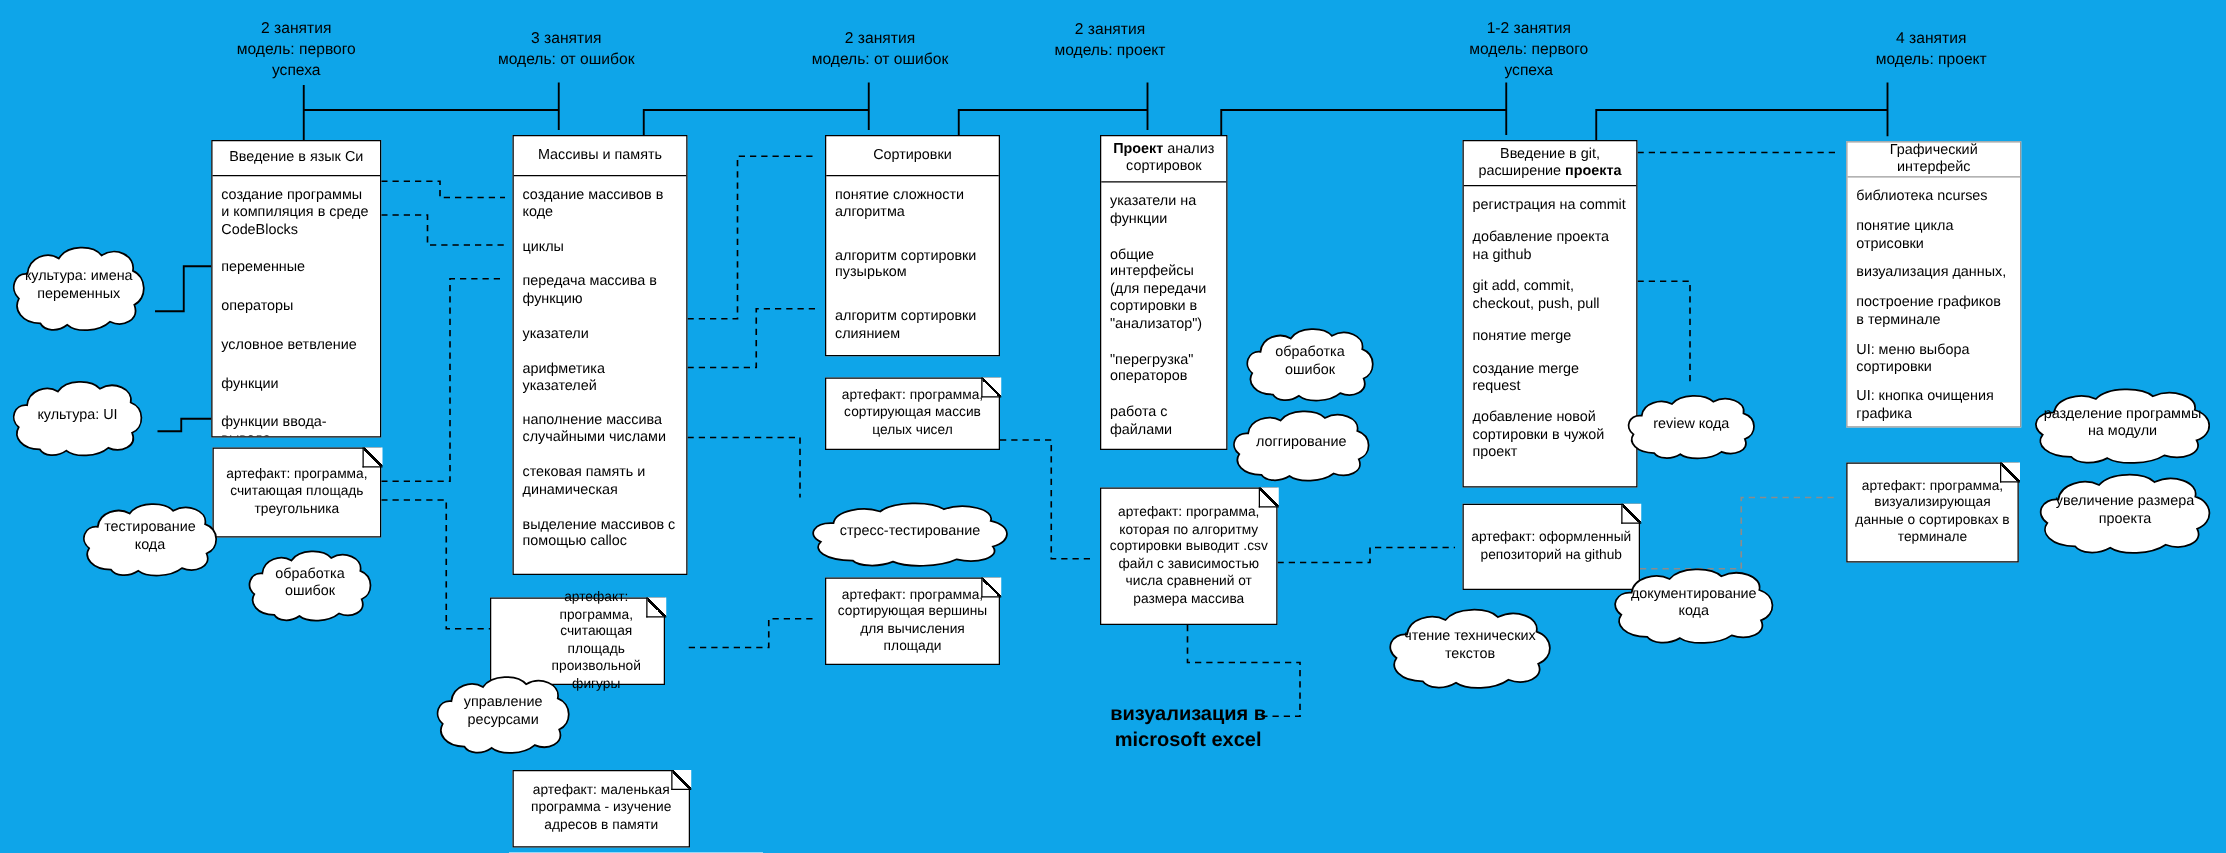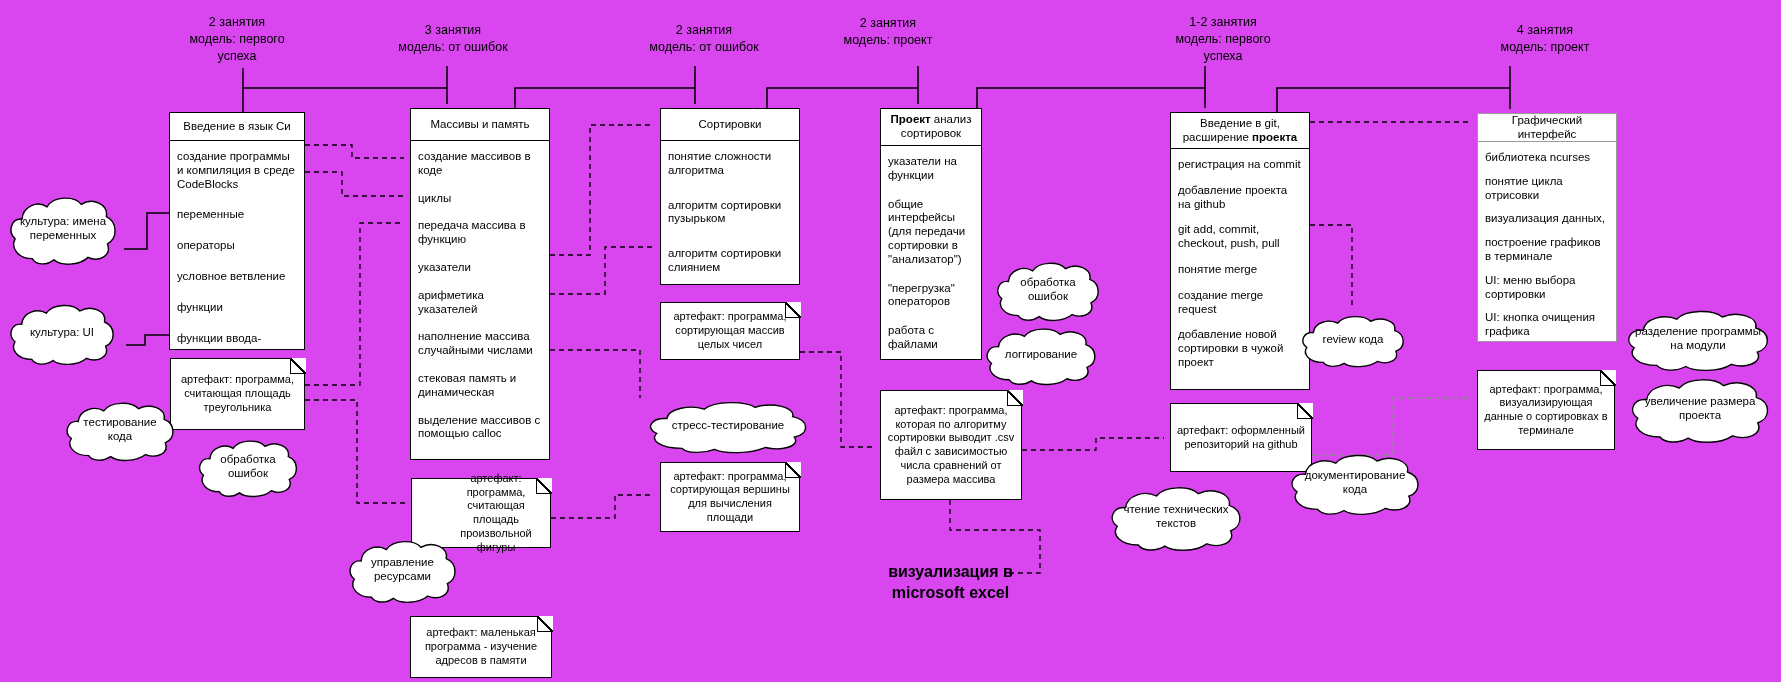--- a/index.html
+++ b/index.html
@@ -1,17 +1,17 @@
 <!DOCTYPE html>
 <html><head>
 <meta charset="utf-8">
 <style>
   html,body{margin:0;padding:0;background:#ffffff;}
   #canvas{
-    position:relative;width:1781px;height:682px;background:#d946ef;overflow:hidden;
+    position:relative;width:1781px;height:682px;background:#0ea5e9;overflow:hidden;
     font-family:"Liberation Sans", sans-serif;color:#000;
   }
   
   .phase{
     position:absolute;width:170px;text-align:center;font-size:12.5px;line-height:1.35;
     white-space:pre-line;
   }
   
   .node{
     position:absolute;border:1.5px solid #000;background:#fff;box-sizing:border-box;
@@ -196,21 +196,21 @@
       <div class="node-item">построение графиков в терминале</div>
       <div class="node-item">UI: меню выбора сортировки</div>
       <div class="node-item">UI: кнопка очищения графика</div>
     </div>
   </div>
 
   <div class="doc" style="left:170px;top:358px;width:135px;height:72px;">
     <span class="fold"></span>
     <div>артефакт: программа, считающая площадь треугольника</div>
   </div>
-  <div class="doc" style="left:411px;top:478px;width:140px;height:70px;padding-left:36px;">
+  <div class="doc" style="left:392px;top:478px;width:140px;height:70px;padding-left:36px;">
     <span class="fold"></span>
     <div>артефакт: программа, считающая площадь произвольной фигуры</div>
   </div>
   <div class="doc" style="left:410px;top:616px;width:142px;height:62px;">
     <span class="fold"></span>
     <div>артефакт: маленькая программа - изучение адресов в памяти</div>
   </div>
   <div class="doc" style="left:660px;top:302px;width:140px;height:58px;">
     <span class="fold"></span>
     <div>артефакт: программа, сортирующая массив целых чисел</div>

